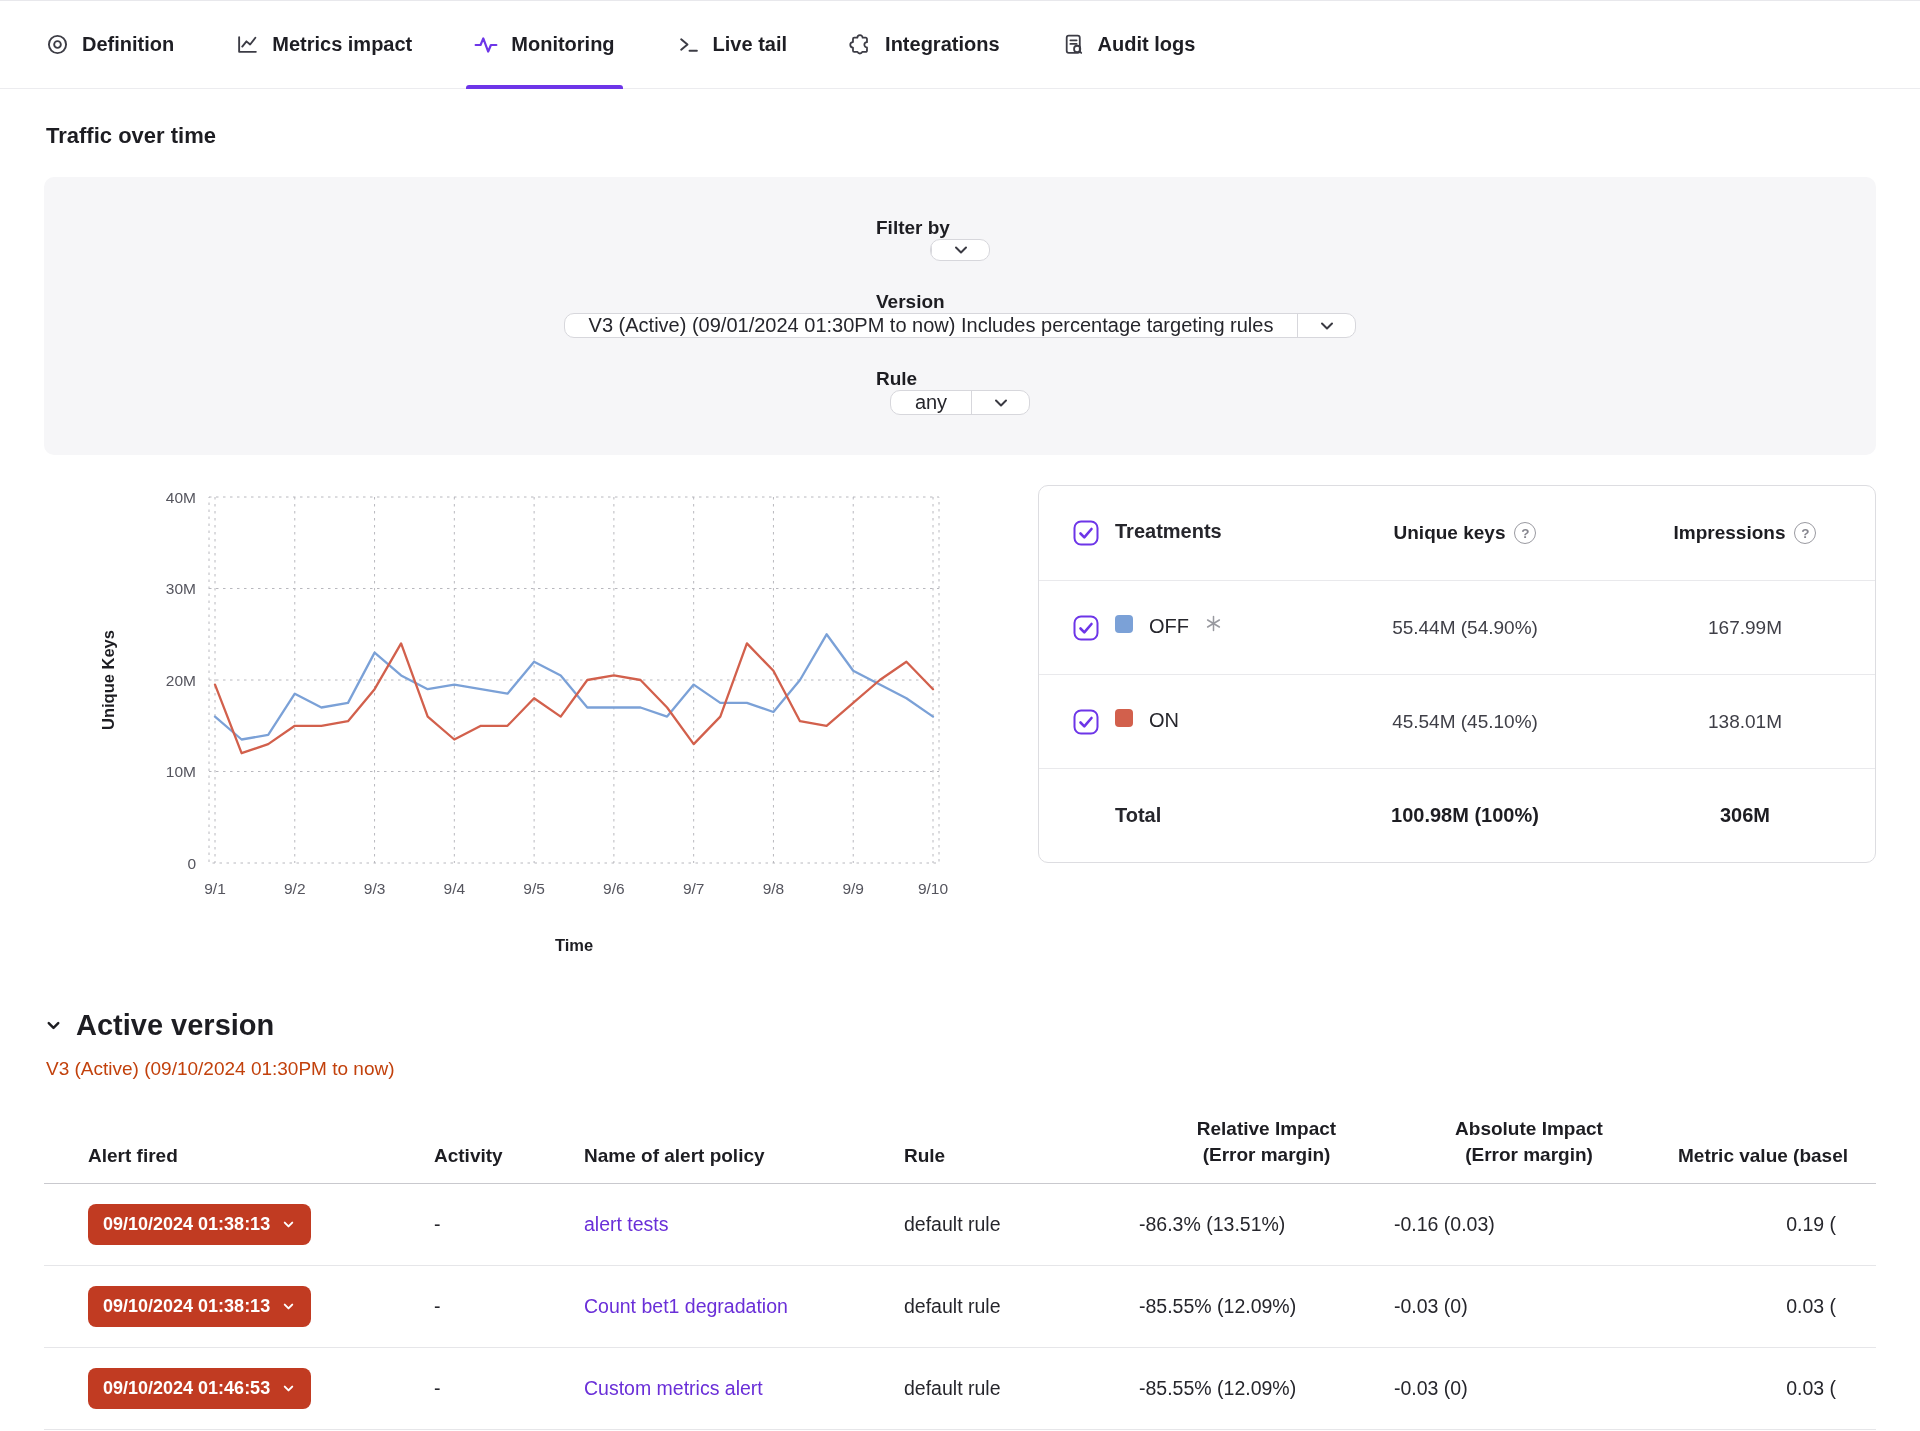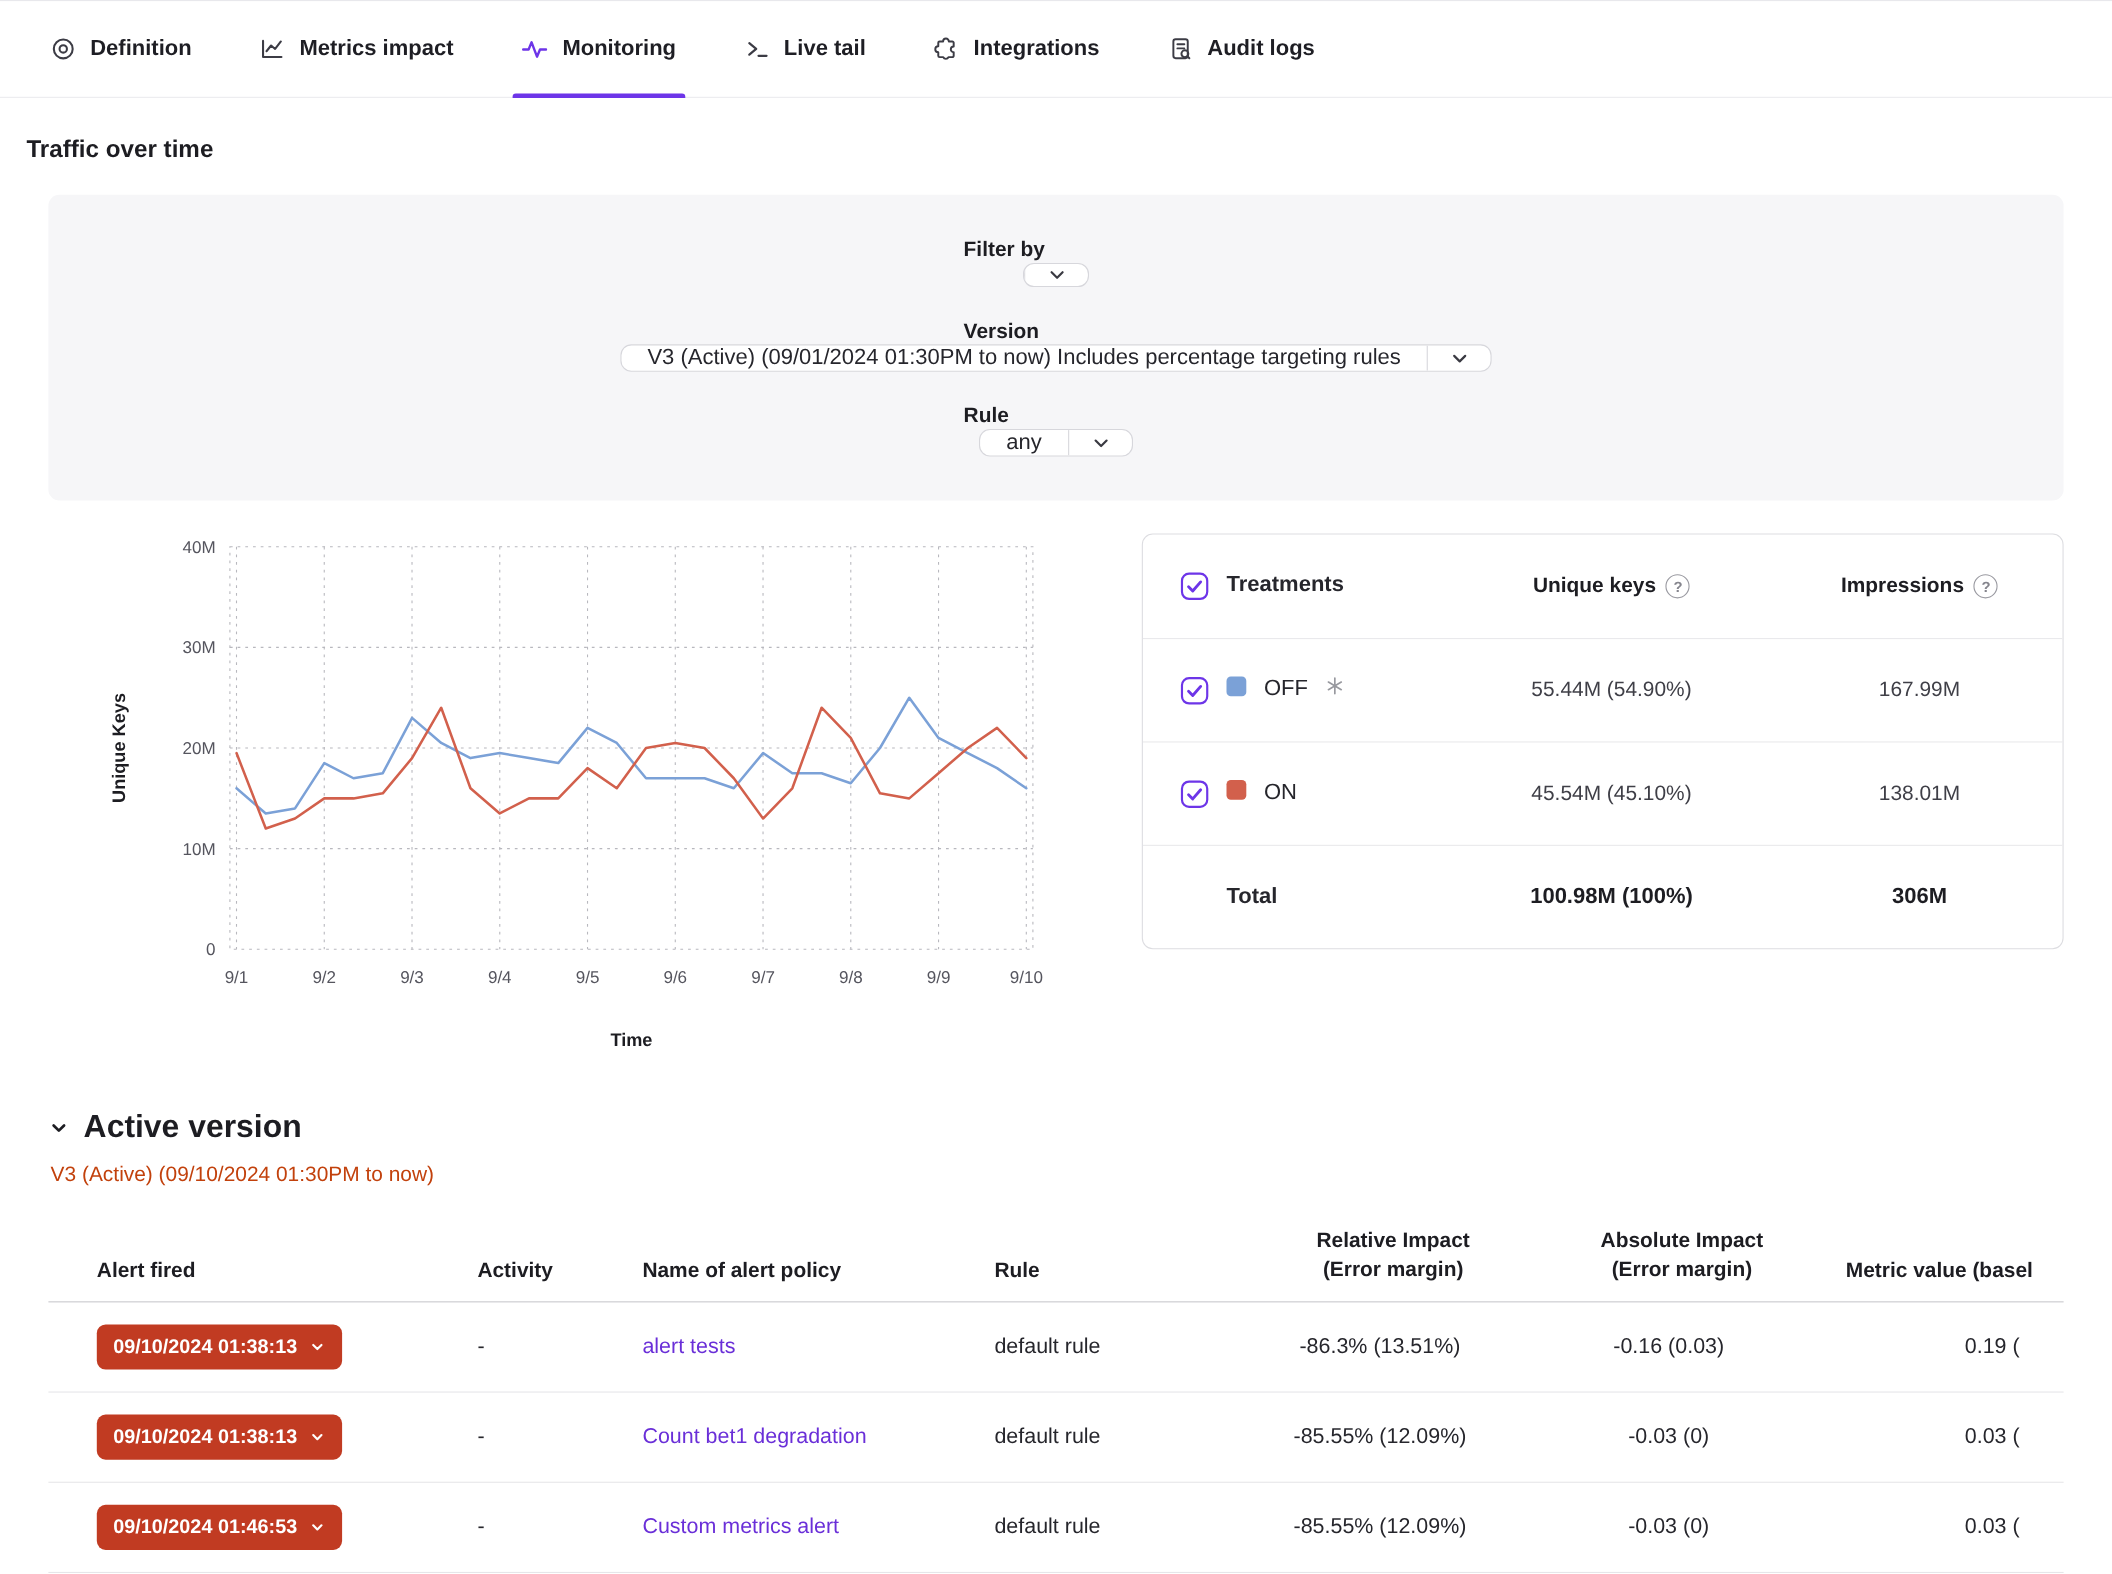--- a/index.html
+++ b/index.html
@@ -8,21 +8,21 @@
   .app { width:1920px; height:1431px; background:#fff; overflow:hidden; border-top:1px solid #e8e8ec; }
 
   
   .tabs { display:flex; align-items:stretch; gap:62px; padding-left:46px; height:88px; border-bottom:1px solid #ececef; }
   .tab { display:flex; align-items:center; gap:13px; font-size:20px; font-weight:700; color:#1e1e24; position:relative; cursor:pointer; }
   .tab .ticon { display:flex; color:#3c3c45; }
   .tab.active .ticon { color:var(--accent); }
   .tab.active::after { content:""; position:absolute; left:-8px; right:-8px; bottom:-1px; height:4px; background:var(--accent); border-radius:3px 3px 0 0; }
 
   
-  .page-title { margin:34px 0 28px 24px; font-size:22px; font-weight:700; }
+  .page-title { margin:34px 0 28px 46px; font-size:22px; font-weight:700; }
 
   
   .filter-panel { margin:0 44px; background:#f6f6f8; border-radius:10px; padding:40px 58px; display:flex; flex-direction:column; gap:30px; }
   .frow { display:flex; align-items:center;flex-direction:column; }
   .flabel { width:168px; font-weight:700; font-size:19px; color:#1d1d22; }
   .field { flex:1; height:58px; background:#fff; border:1px solid #d7d7dc; border-radius:10px; display:flex; align-items:center; cursor:pointer; overflow:hidden; }
   .fvalue { flex:1; padding:0 24px; font-size:20px; color:#26262c; white-space:nowrap; }
   .fchev { width:58px; align-self:stretch; border-left:1px solid #d7d7dc; display:flex; align-items:center; justify-content:center; color:#3a3a42; }
 
   
@@ -58,21 +58,21 @@
 
   
   .atable { margin:36px 44px 0; }
   .agrid { display:grid; grid-template-columns:390px 150px 320px 235px 255px 270px 1fr; }
   .ahead { align-items:end; padding-bottom:16px; border-bottom:1px solid #c9c9ce; font-weight:700; font-size:19px; }
   .ahead .c1 { padding-left:44px; }
   .hc { text-align:center; line-height:1.35; }
   .hmetric { padding-left:14px; white-space:nowrap; overflow:hidden; }
   .arow { align-items:center; min-height:82px; border-bottom:1px solid #e6e6e9; font-size:19.5px; color:#26262c; }
   .arow .c1 { padding-left:44px; }
-  .colr { text-align:center; padding-right:24px; }
+  .colr { text-align:left; padding-right:24px; }
   .cmetric { text-align:right; padding-right:40px; white-space:nowrap; }
   .badge { display:inline-flex; align-items:center; gap:11px; background:var(--badge); color:#fff; font-weight:700; font-size:18px; border:none; border-radius:8px; padding:10px 15px; cursor:pointer; font-family:inherit; white-space:nowrap; }
   .link { color:var(--link); cursor:pointer; }
   .snow { flex:none; }
 </style>
 </head>
 <body>
 
 <div class="app">
 

